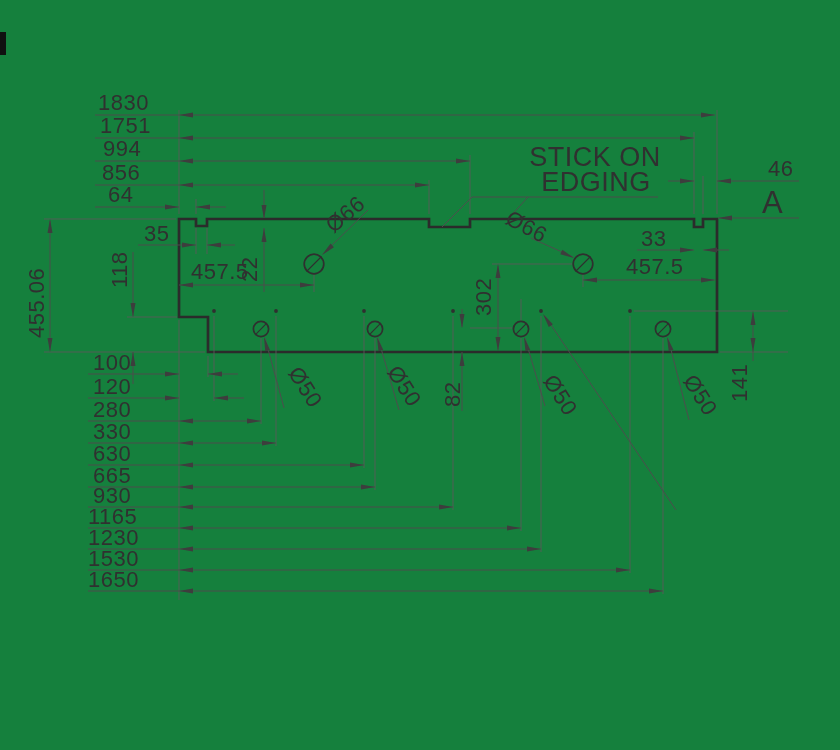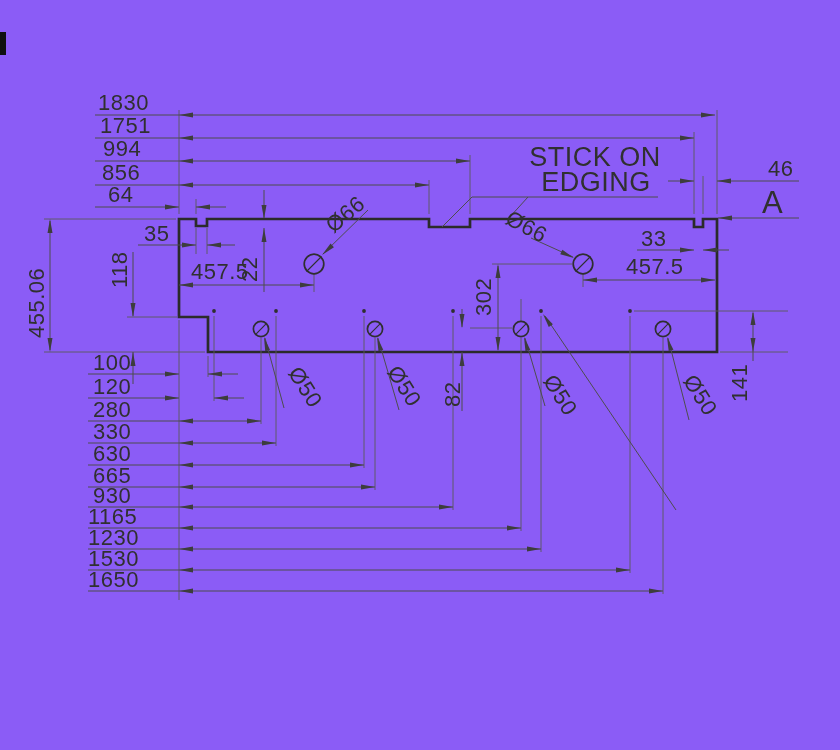--- a/index.html
+++ b/index.html
@@ -1,16 +1,16 @@
 <!DOCTYPE html>
 <html><head>
 <meta charset="utf-8">
 <style>
   html,body{margin:0;padding:0;background:#ffffff;}
-  .sheet{width:840px;height:750px;position:relative;background:#8b5cf6;overflow:hidden;}
+  .sheet{width:840px;height:750px;position:relative;background:#15803d;overflow:hidden;}
   svg text{font-family:"Liberation Sans", sans-serif;fill:#303030;}
   .dimline{stroke:#4d4d4d;stroke-width:1;fill:none;}
   .ext{stroke:#5a5a5a;stroke-width:0.9;fill:none;}
   .outline{stroke:#2b2b2b;stroke-width:2.7;fill:none;stroke-linejoin:miter;}
   .circ{stroke:#2f2f2f;stroke-width:1.7;fill:none;}
   .slash{stroke:#2f2f2f;stroke-width:1.1;}
   .arr{fill:#3d3d3d;stroke:none;}
   .leader{stroke:#4d4d4d;stroke-width:1;fill:none;}
   .num{font-size:22px;letter-spacing:0.5px;}
   .note{font-size:27px;letter-spacing:0.5px;}

